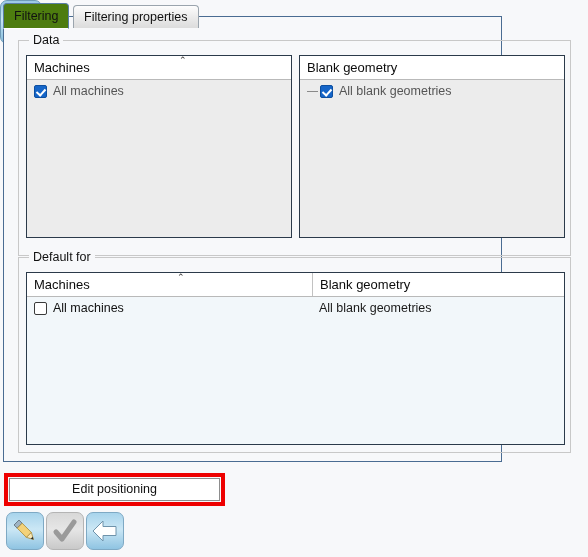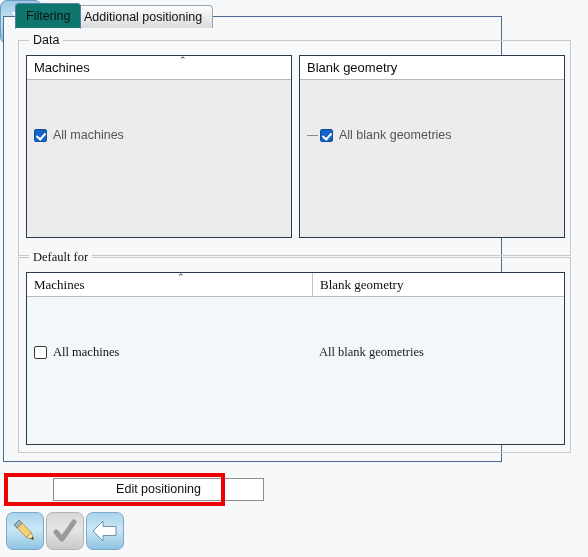--- a/index.html
+++ b/index.html
@@ -31,25 +31,25 @@
     padding: 0 10px;
     font-size: 12.5px;
     border: 1px solid #8e9aa5;
     border-bottom: none;
     border-radius: 4px 4px 0 0;
     box-sizing: border-box;
     white-space: nowrap;
     color: #111;
   }
   .tab.active {
-    left: 12px;
+    left: 0;
     top: 1px;
     height: 26px;
     line-height: 25px;
-    background: #0f766e;
+    background: #4d7c0f;
     border-color: #5a7ea6;
     border-bottom: 1px solid #ffffff;
     z-index: 3;
   }
   .tab.inactive {
     left: 70px;
     background: linear-gradient(to bottom, #fdfdfd 0%, #ebebeb 50%, #dcdcdc 100%);
     border-color: #9aa4ad;
     z-index: 2;
   }
@@ -78,21 +78,21 @@
     font-size: 12.5px;
     color: #101010;
     white-space: nowrap;
   }
   #group-data {
     left: 14px; top: 23px;
     width: 553px; height: 216px;
   }
   #group-default {
     left: 14px; top: 240px;
-    width: 553px; height: 196px; font-family: Liberation Serif, serif;
+    width: 553px; height: 196px;
   }
 
   
   .listbox {
     position: absolute;
     border: 1px solid #2b3a4a;
     box-sizing: border-box;
     background: #ececec;
     overflow: hidden;
   }
@@ -119,21 +119,20 @@
   .sort-caret {
     position: absolute;
     font-size: 9px;
     line-height: 9px;
     color: #2a2a2a;
     top: 0px;
   }
   .lb-body {
     position: relative;
     height: calc(100% - 24px);
-    margin-top: 44px;
   }
   .lb-row {
     position: relative;
     height: 22px;
   }
   .lb-cell {
     position: absolute;
     top: 0;
     height: 22px;
     line-height: 22px;
@@ -215,21 +214,20 @@
     width: 211px; height: 23px;
     background: #ffffff;
     border: 1px solid #8d8d8d;
     box-sizing: border-box;
     font-family: "Liberation Sans", sans-serif;
     font-size: 12.5px;
     color: #101010;
     line-height: 21px;
     text-align: center;
     padding: 0;
-    margin-left: 44px;
   }
 
   
   .toolbar-btn {
     position: absolute;
     width: 38px; height: 38px;
     border-radius: 7px;
     box-sizing: border-box;
   }
   .tb-blue {
@@ -253,21 +251,21 @@
   .toolbar-btn svg, #btn-close svg { display: block; }
 </style>
 </head>
 <body>
 
 <div class="tabstrip">
   <div class="tab active">
     <span>Filtering</span>
   </div>
   <div class="tab inactive">
-    <span>Additional positioning</span>
+    <span>Filtering properties</span>
   </div>
 </div>
 
 <div class="panel-frame">
 
   <div class="groupbox" id="group-data">
     <div class="groupbox-title">Data</div>
 
     <div class="listbox" id="list-machines">
       <div class="lb-header">

